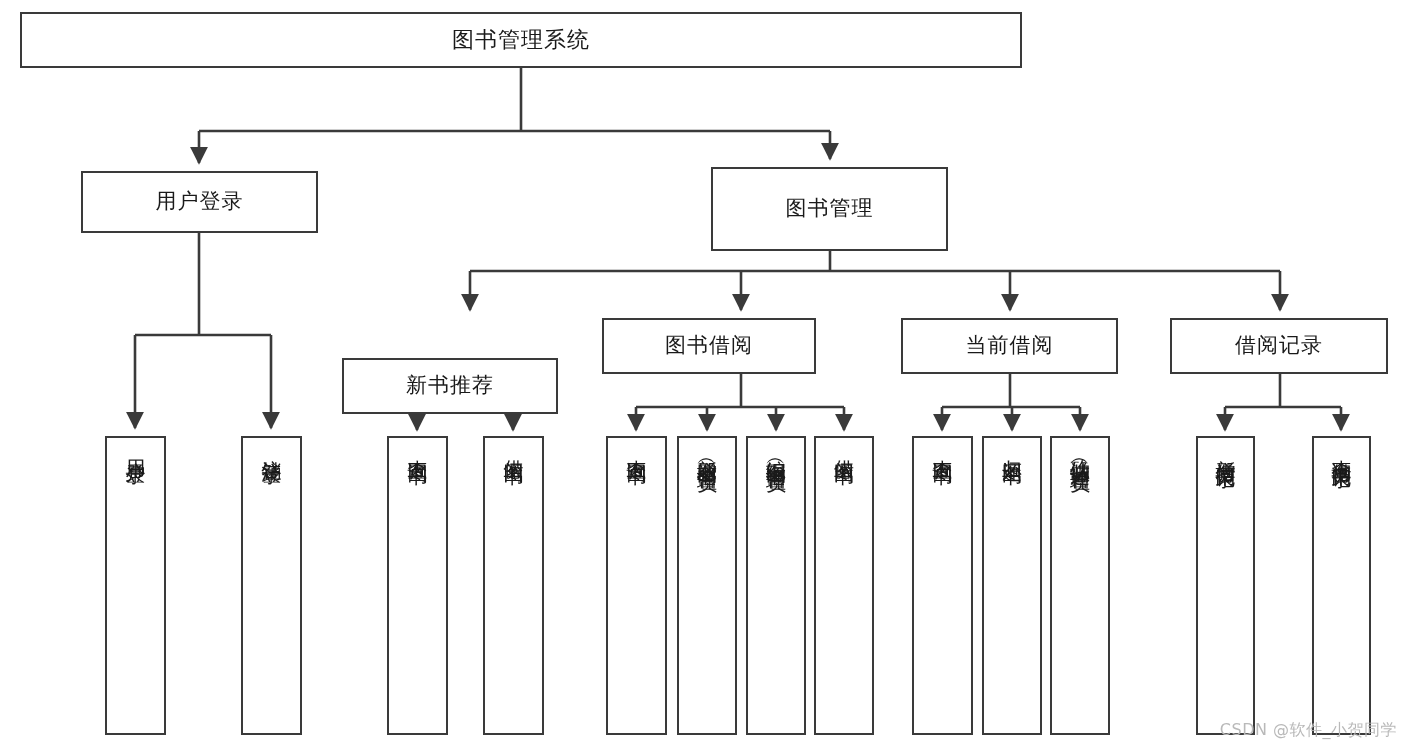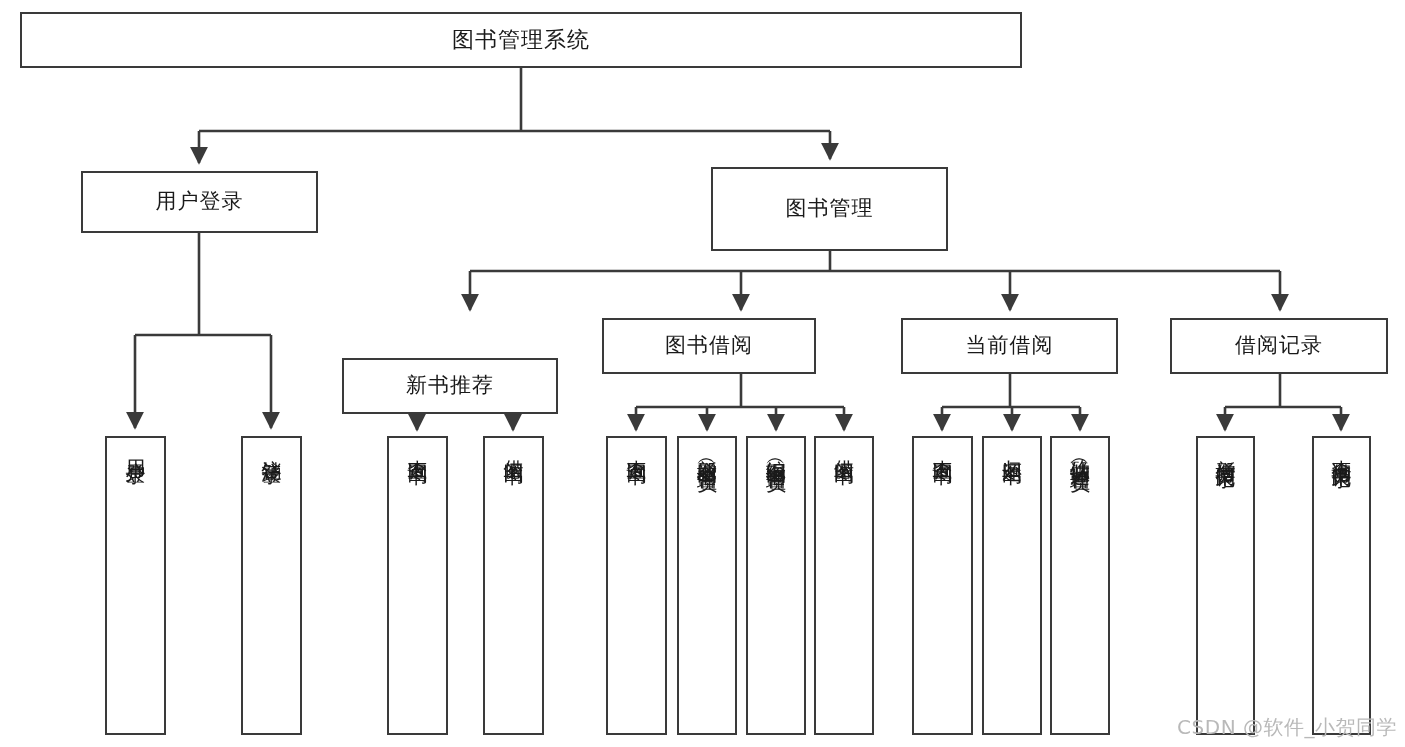--- a/index.html
+++ b/index.html
@@ -40,21 +40,21 @@
     writing-mode:vertical-rl;
     text-orientation:upright;
     white-space:nowrap;
     line-height:1.05;
     letter-spacing:2px;
   }
   .watermark{
     position:absolute;
     right:8px;
     bottom:6px;
-    font-size:20px;
+    font-size:16px;
     color:#b9b9b9;
     letter-spacing:0.5px;
     white-space:nowrap;
   }
 </style>
 </head>
 <body>
 
 <div id="stage">
 

